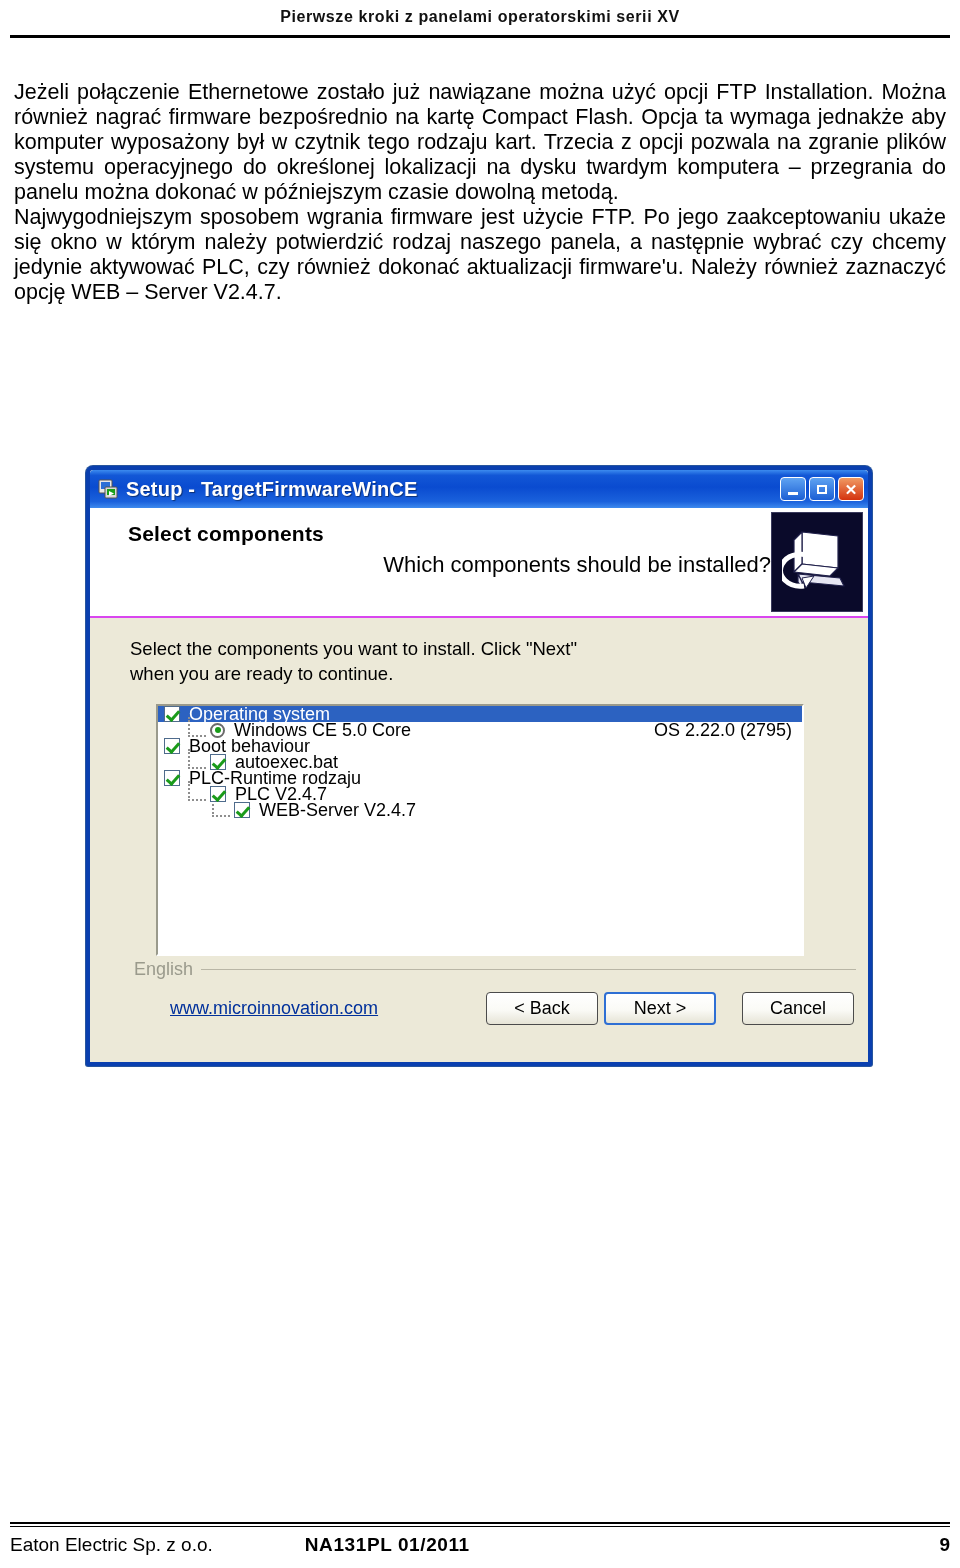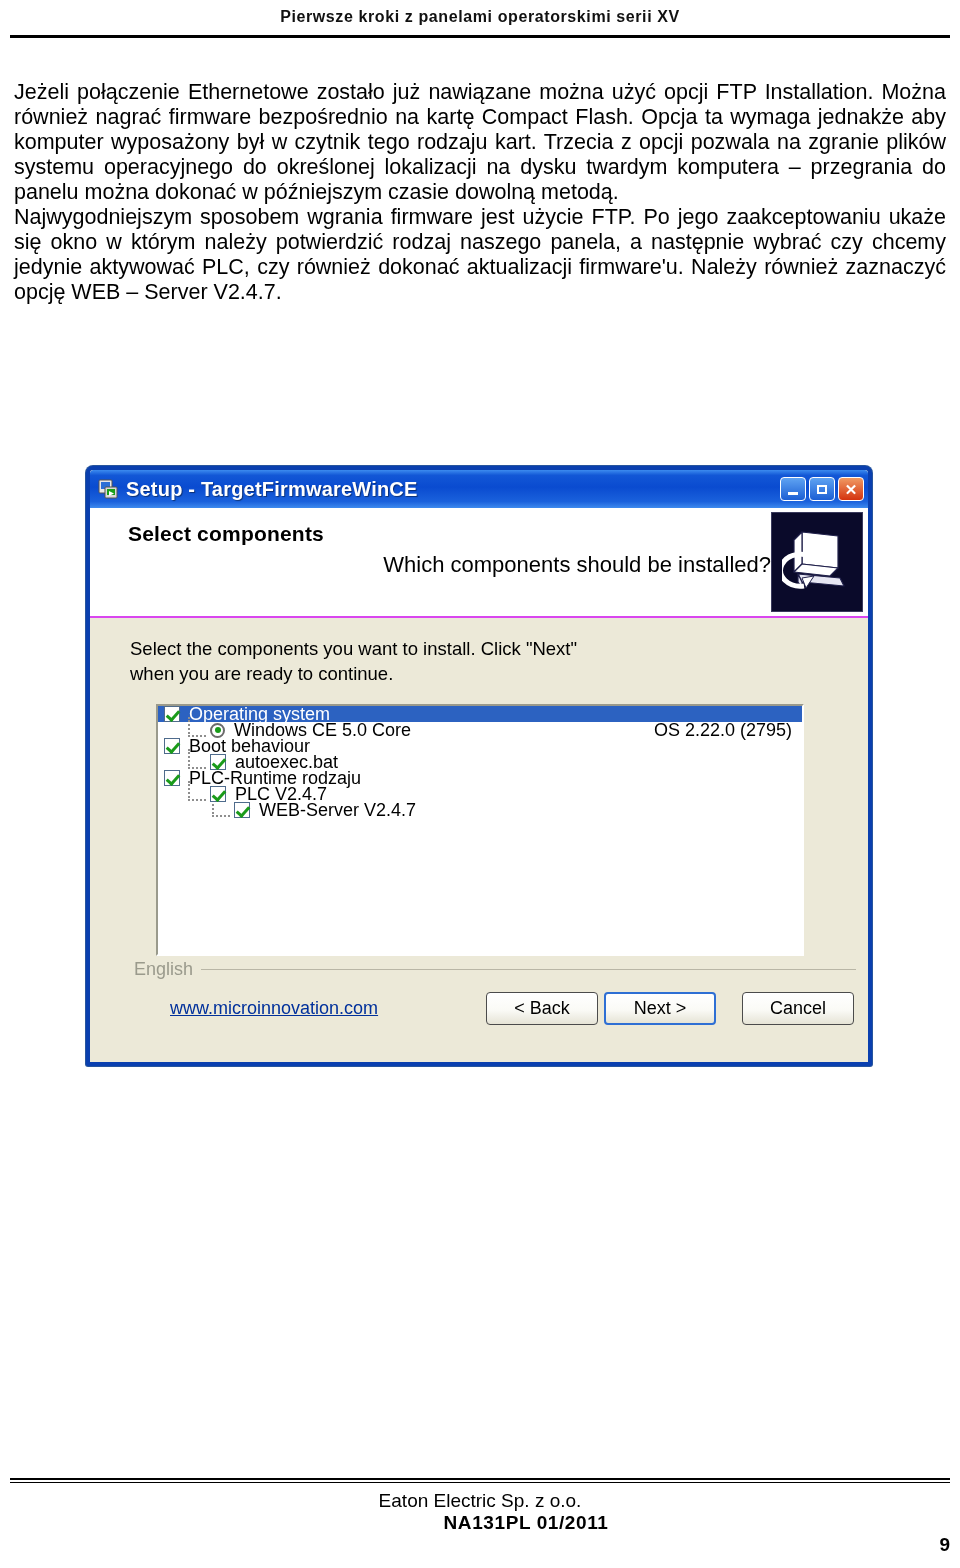--- a/index.html
+++ b/index.html
@@ -310,24 +310,23 @@
   }
   .page-footer-rule-top {
     border-top: 2px solid #000;
     margin-bottom: 2px;
   }
   .page-footer-rule-bot {
     border-top: 1px solid #000;
   }
   .page-footer-row {
     display: flex;
-    align-items: center;
+    align-items: flex-end;
     padding-top: 7px;
     font-size: 19px;
-    flex-direction: column;
   }
   .footer-left { flex: 0 0 auto; }
   .footer-center {
     margin-left: 92px;
     font-weight: bold;
     letter-spacing: 0.6px;
   }
   .footer-right {
     margin-left: auto;
     font-weight: bold;

